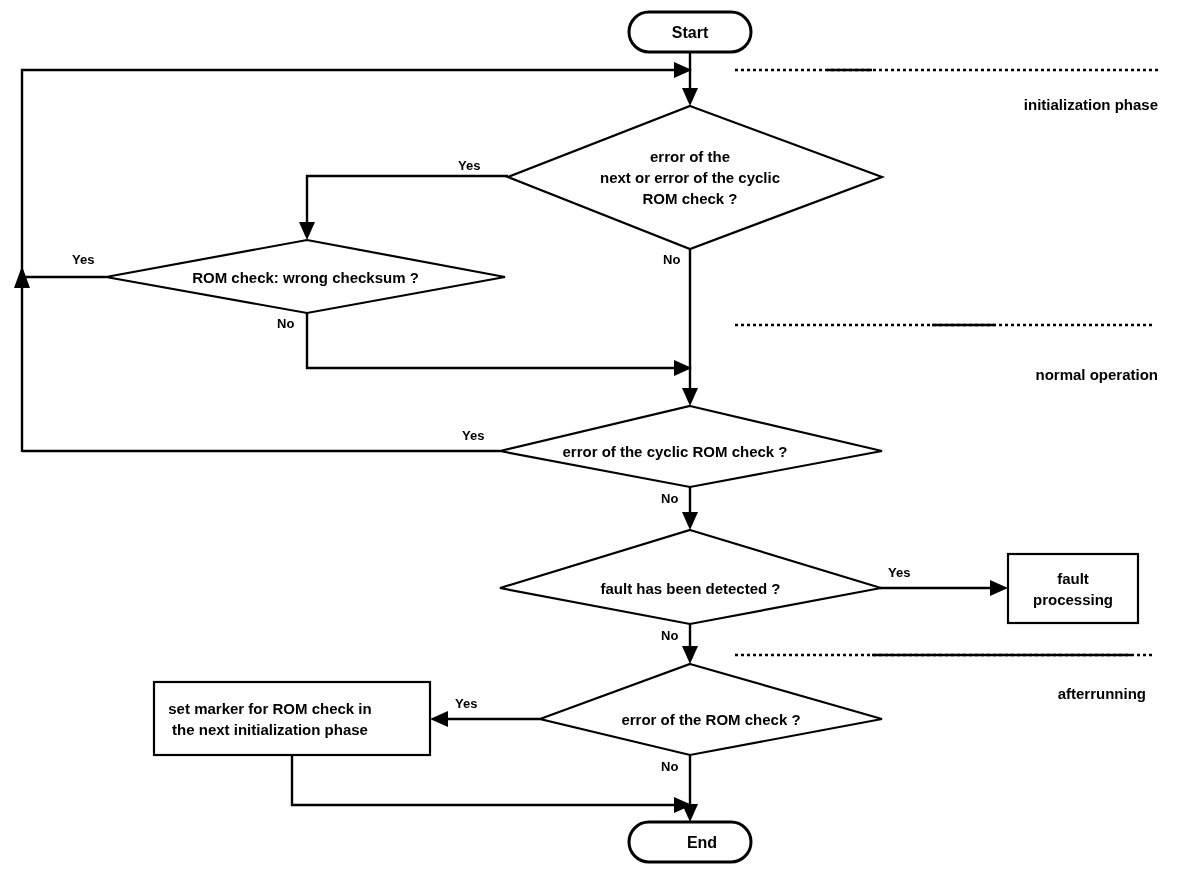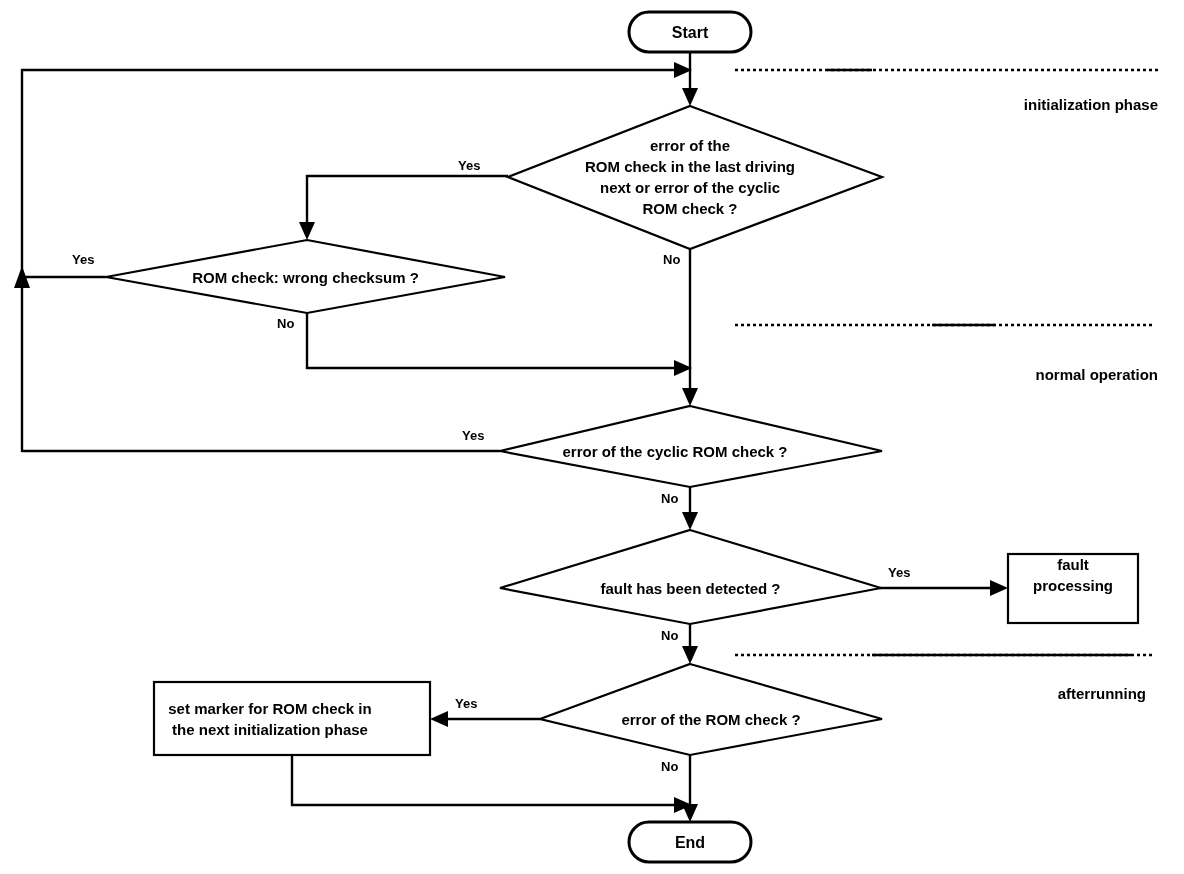--- a/index.html
+++ b/index.html
@@ -191,48 +191,47 @@
       <line class="sep-line sep-dotted" x1="735" y1="655" x2="1152" y2="655"></line>
       <line class="sep-line sep-solid" x1="872" y1="655" x2="1131" y2="655"></line>
     </g>
 
   </svg>
 
   <div class="node-text term" style="left:629px; top:12px; width:122px; height:40px;">
     <span>Start</span>
   </div>
 
-  <div class="node-text term" style="left:629px; top:822px; width:122px; height:40px;">
+  <div class="node-text term" style="left:629px; top:822px; width:122px; height:40px;padding-left:12px;">
     <span>End</span>
   </div>
 
   <div class="node-text" style="left:500px; top:112px; width:380px; height:130px; flex-direction:column; justify-content:center;">
     <span>error of the</span>
-    <span>ROM check in the last driving</span>
     <span>next or error of the cyclic</span>
     <span>ROM check ?</span>
   </div>
 
   <div class="node-text" style="left:106px; top:258px; width:399px; height:38px;">
     <span>ROM check: wrong checksum ?</span>
   </div>
 
   <div class="node-text" style="left:484px; top:432px; width:382px; height:38px;align-items:center;">
     <span>error of the cyclic ROM check ?</span>
   </div>
 
   <div class="node-text" style="left:540px; top:700px; width:342px; height:38px;">
     <span>error of the ROM check ?</span>
   </div>
 
   <div class="node-text" style="left:500px; top:569px; width:381px; height:38px;">
     <span>fault has been detected ?</span>
   </div>
 
-  <div class="node-text" style="left:1008px; top:554px; width:130px; height:69px; flex-direction:column; justify-content:flex-start;">
+  <div class="node-text" style="left:1008px; top:554px; width:130px; height:69px; flex-direction:column; justify-content:center;">
     <span>fault</span>
     <span>processing</span>
   </div>
 
   <div class="node-text" style="left:154px; top:682px; width:232px; height:73px; flex-direction:column; justify-content:center;">
     <span>set marker for ROM check in</span>
     <span>the next initialization phase</span>
   </div>
 
   <div class="branch-lbl" style="left:458px; top:158px;">Yes</div>

